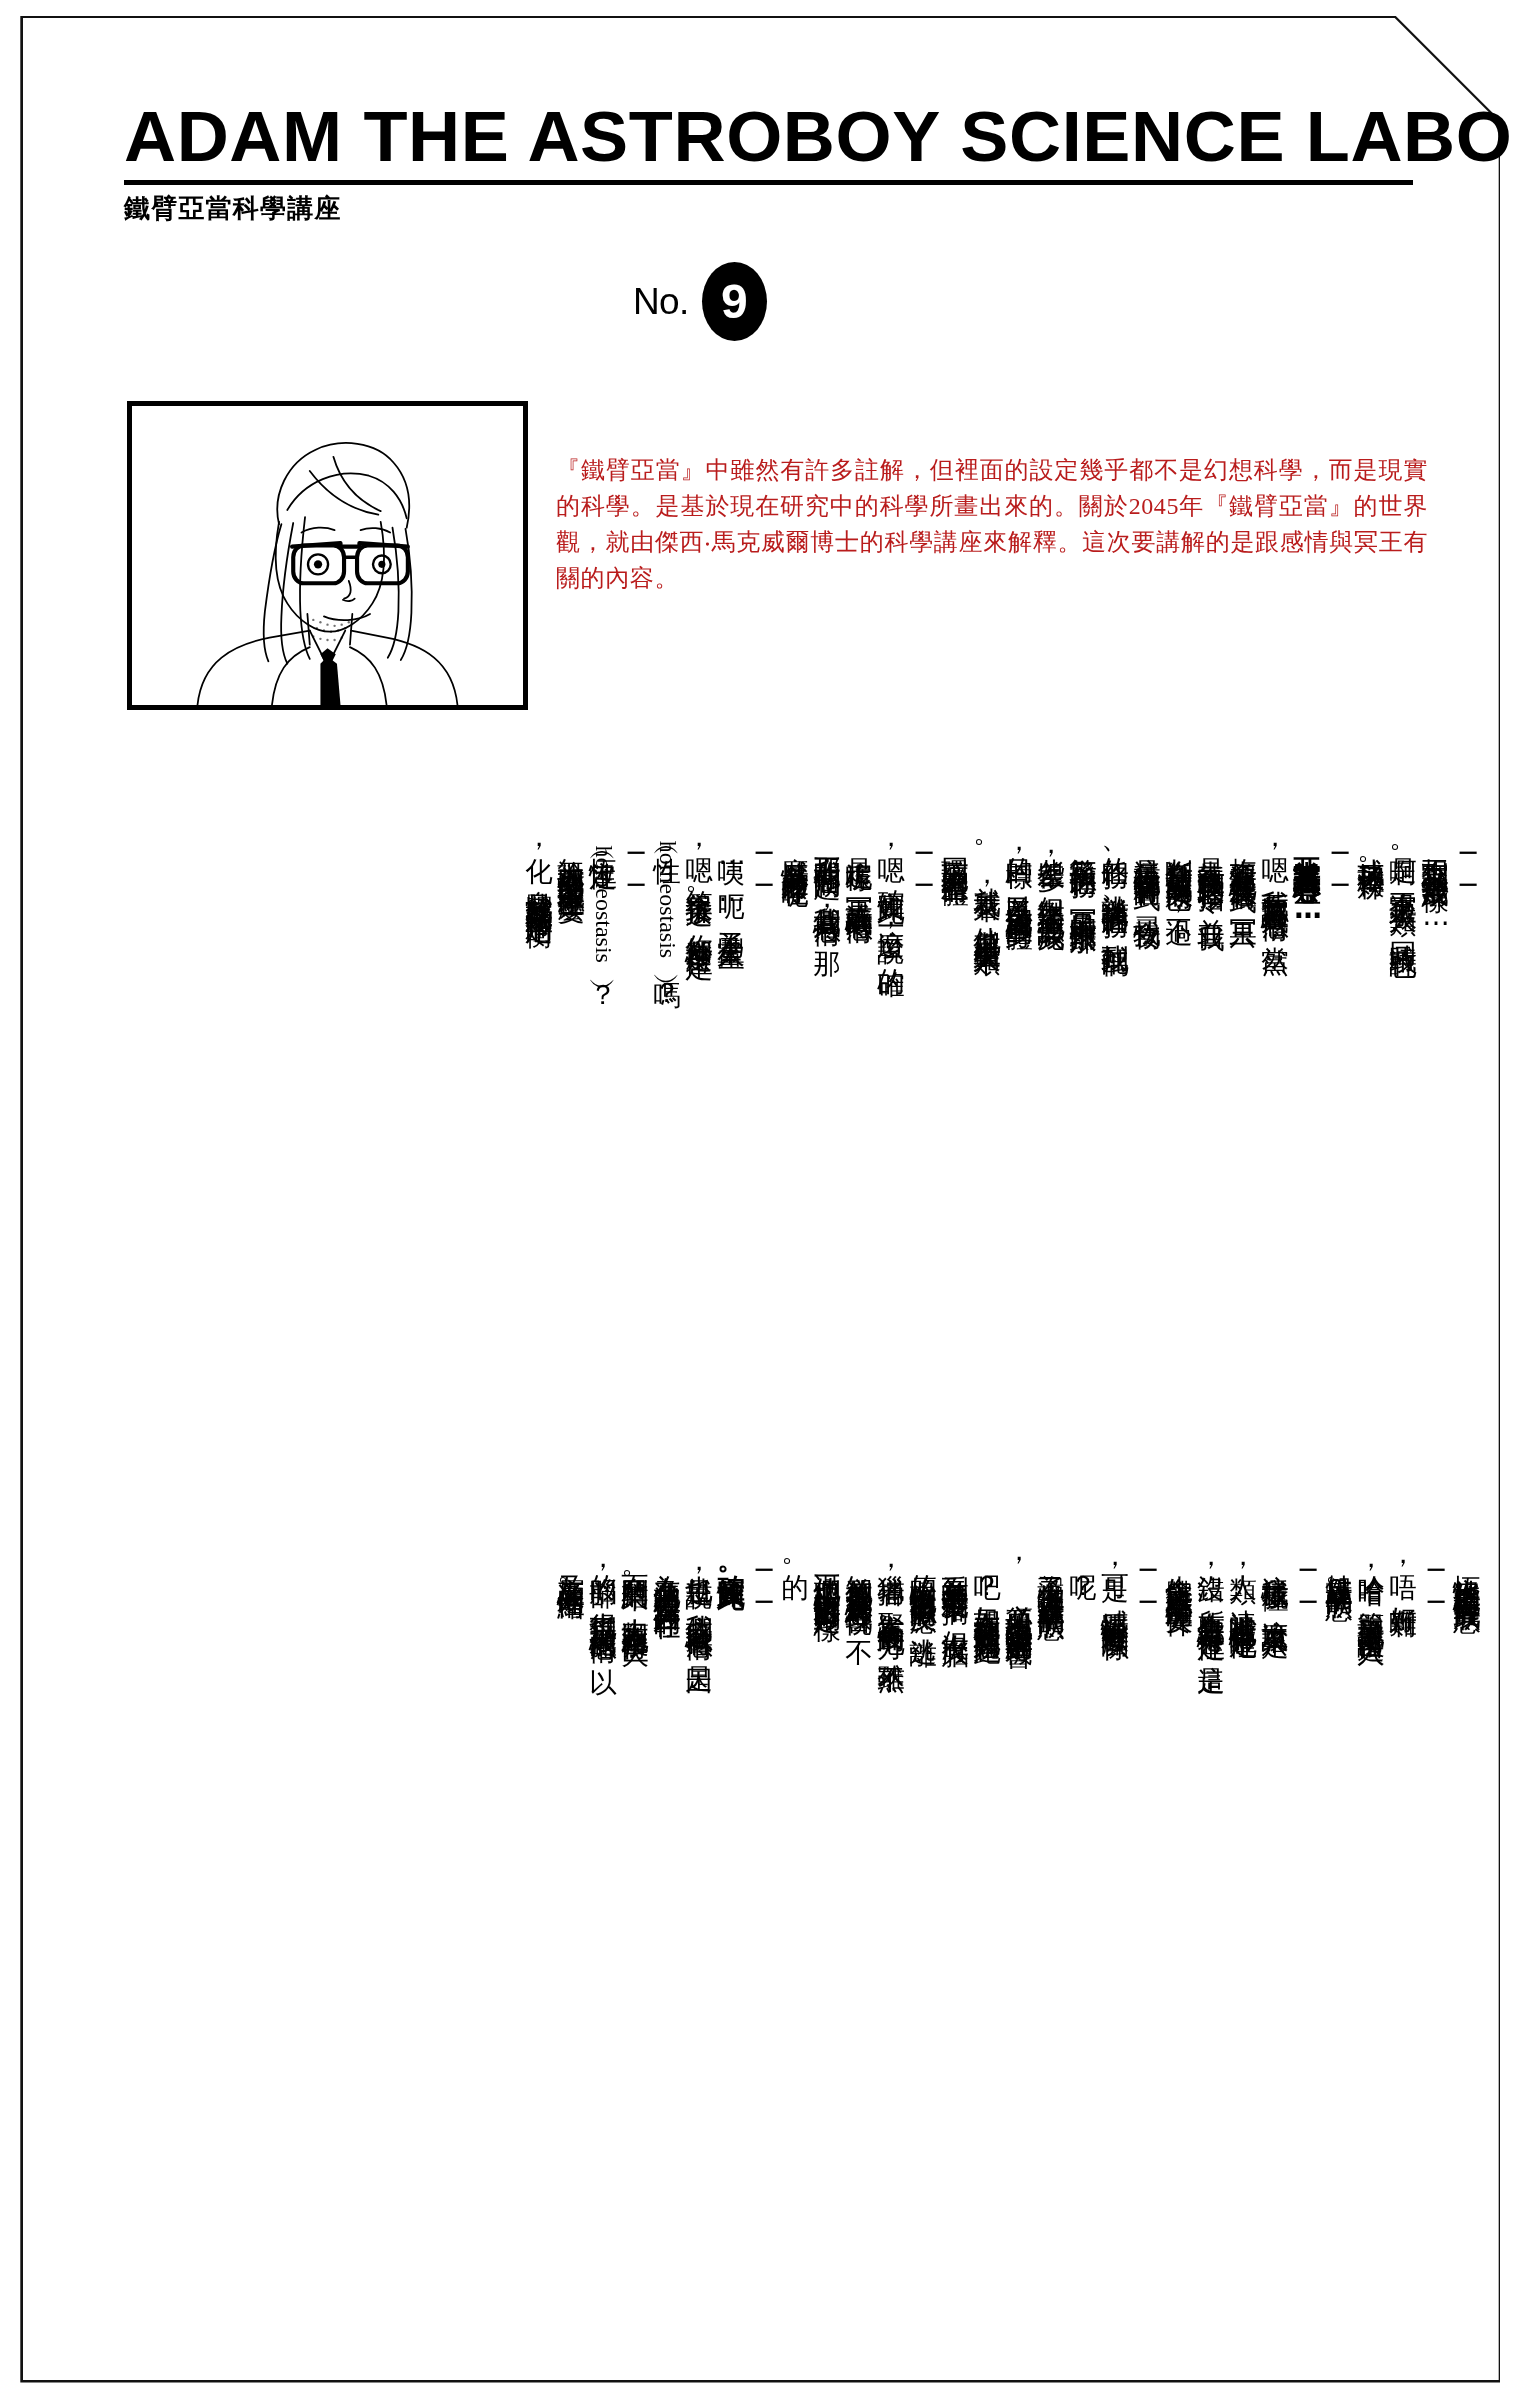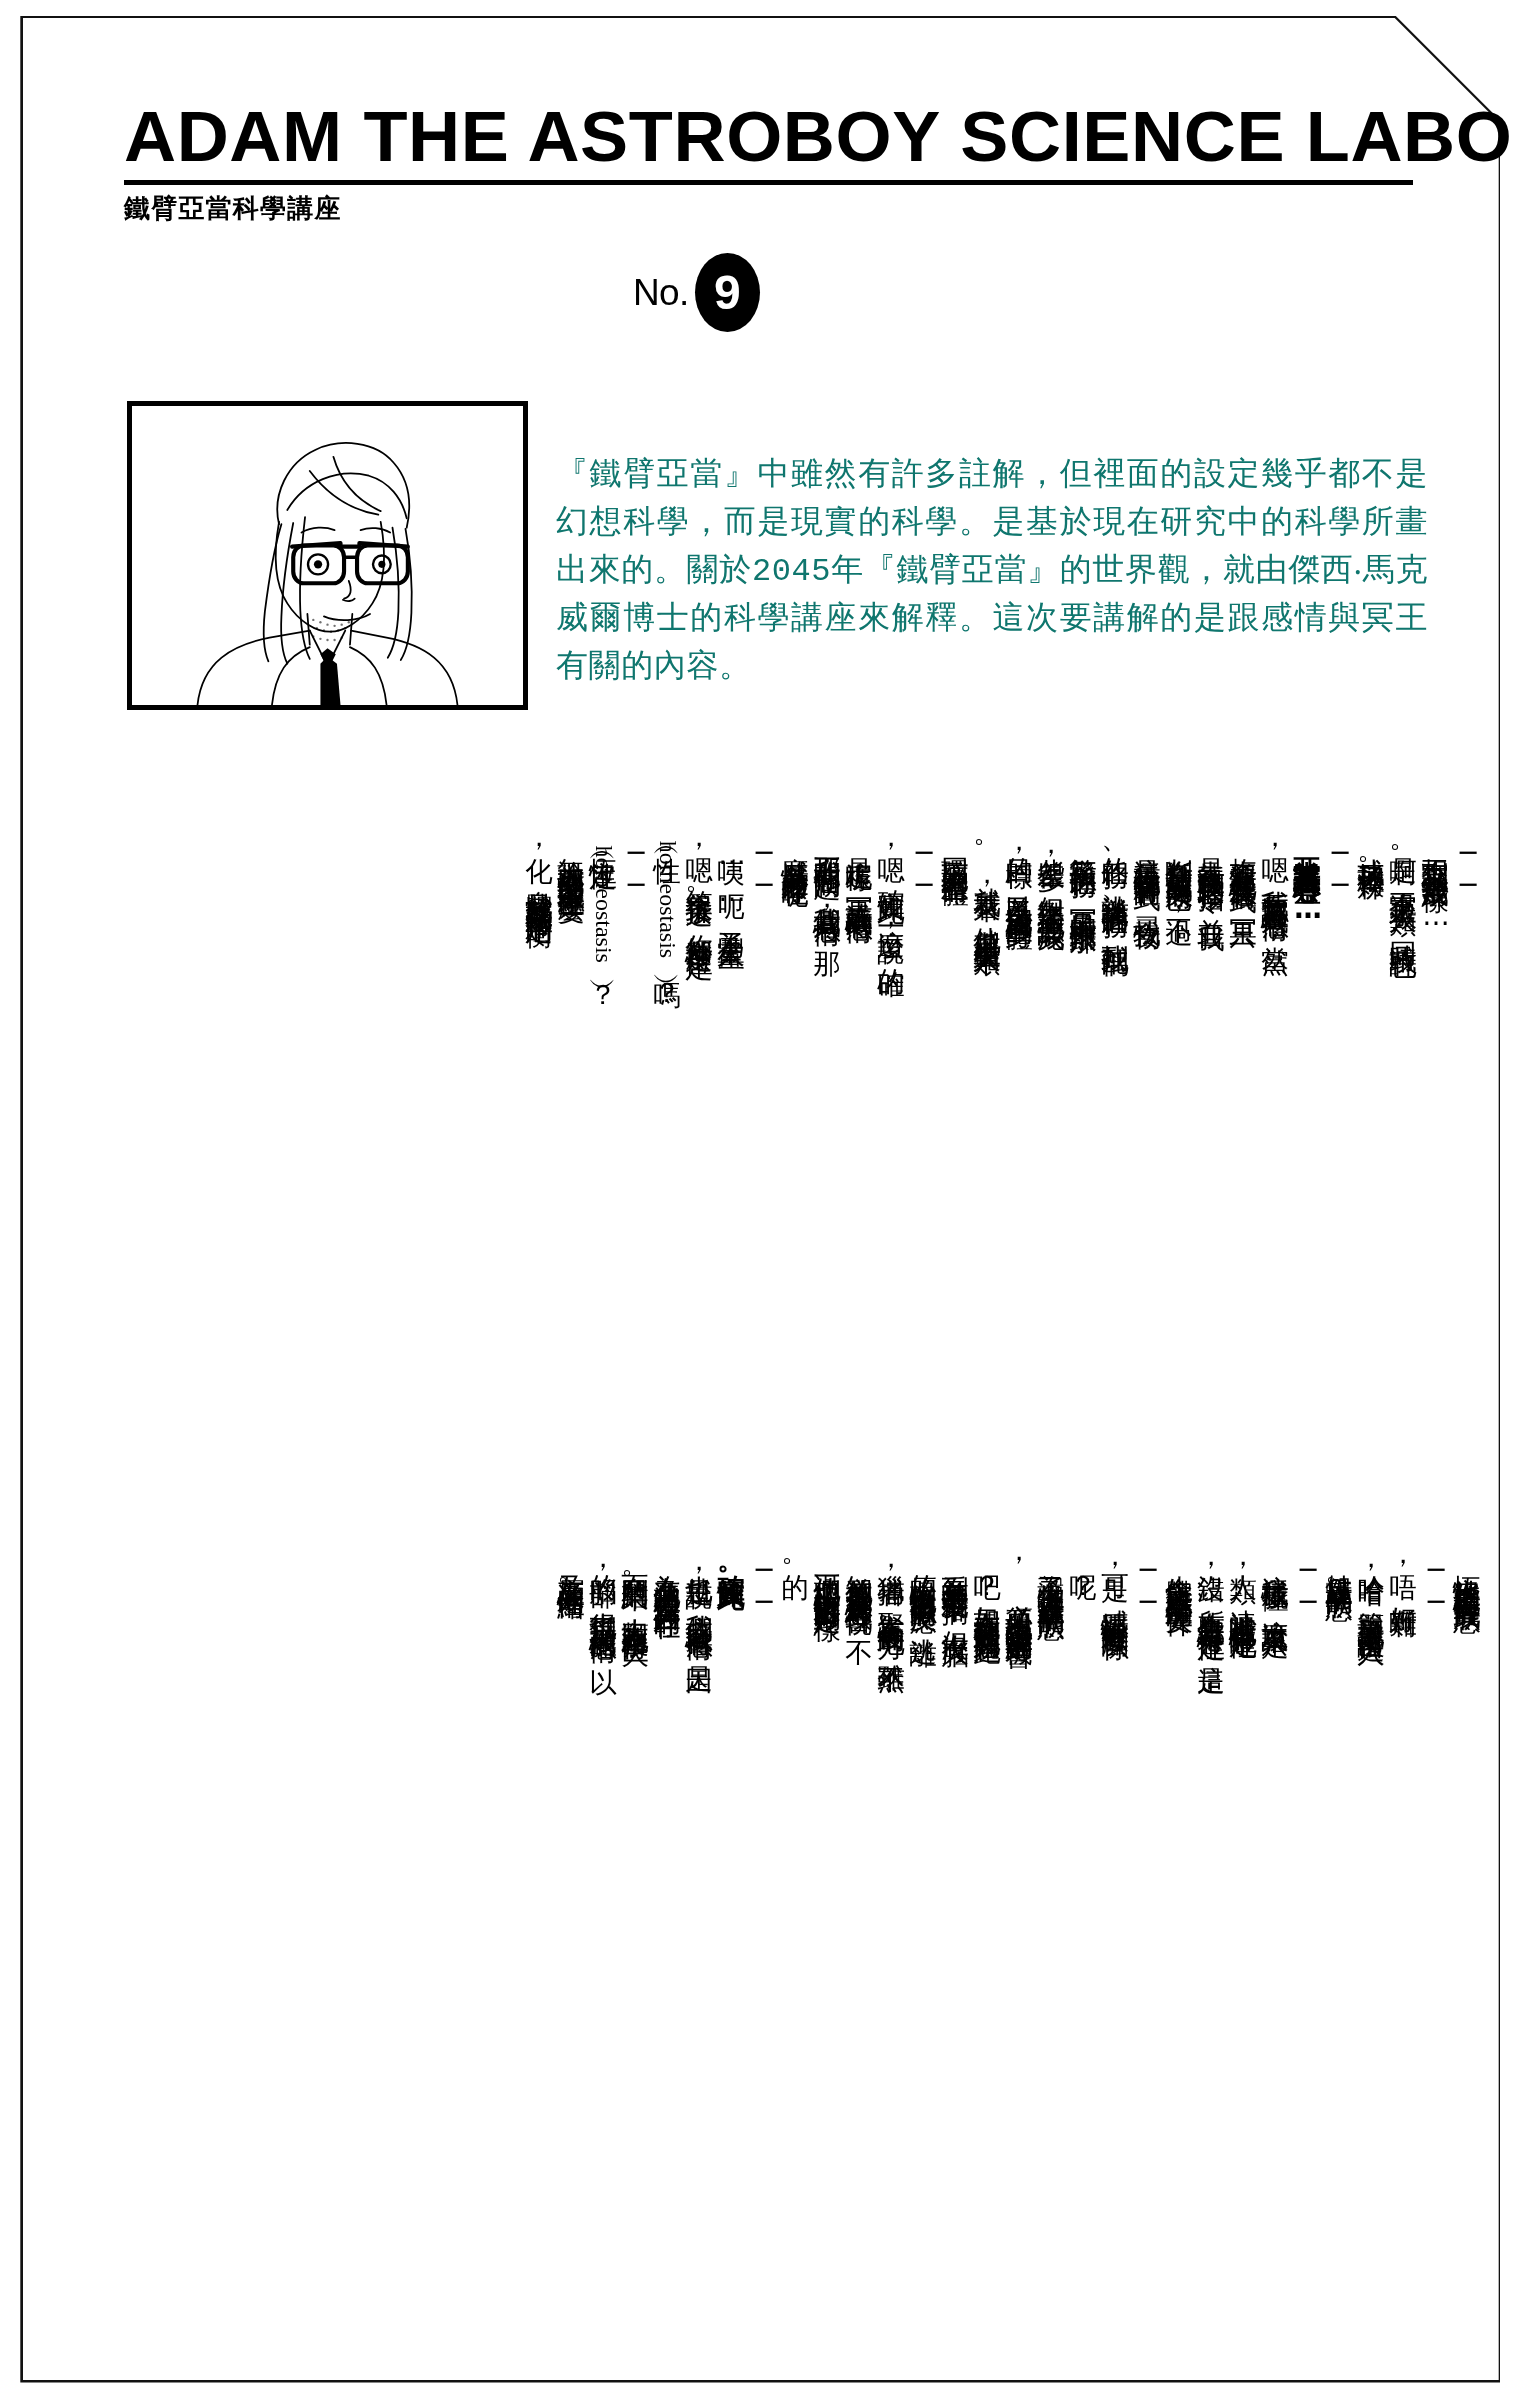--- a/index.html
+++ b/index.html
@@ -73,24 +73,24 @@
     font-size: 26px;
     letter-spacing: 1.2px;
     font-weight: 600;
     color: #000;
   }
 
   
   #issue-row {
     position: absolute;
     left: 633px;
-    top: 253px;
+    top: 262px;
     display: flex;
     align-items: center;
-    gap: 6px;
+    gap: 13px;
   }
   #issue-label {
     font-family: "Liberation Sans", "DejaVu Sans", sans-serif;
     font-size: 37px;
     font-weight: 400;
     color: #000;
     letter-spacing: -0.6px;
   }
   #issue-badge {
     width: 65px;
@@ -120,25 +120,25 @@
     overflow: hidden;
   }
   #portrait-panel svg { display: block; width: 100%; height: 100%; }
 
   
   #intro {
     position: absolute;
     left: 556px;
     top: 452px;
     width: 872px;
-    font-family: Liberation Mono, monospace;
-    font-size: 32px;
+    font-family: Liberation Serif, serif;
+    font-size: 24px;
     line-height: 1.50;
     letter-spacing: 0.6px;
-    color: #0f766e;
+    color: #b91c1c;
     text-align: justify;
     font-weight: 500;
   }
 
   
   .vblock {
     position: absolute;
     display: flex;
     flex-direction: row-reverse;
     align-items: flex-start;

